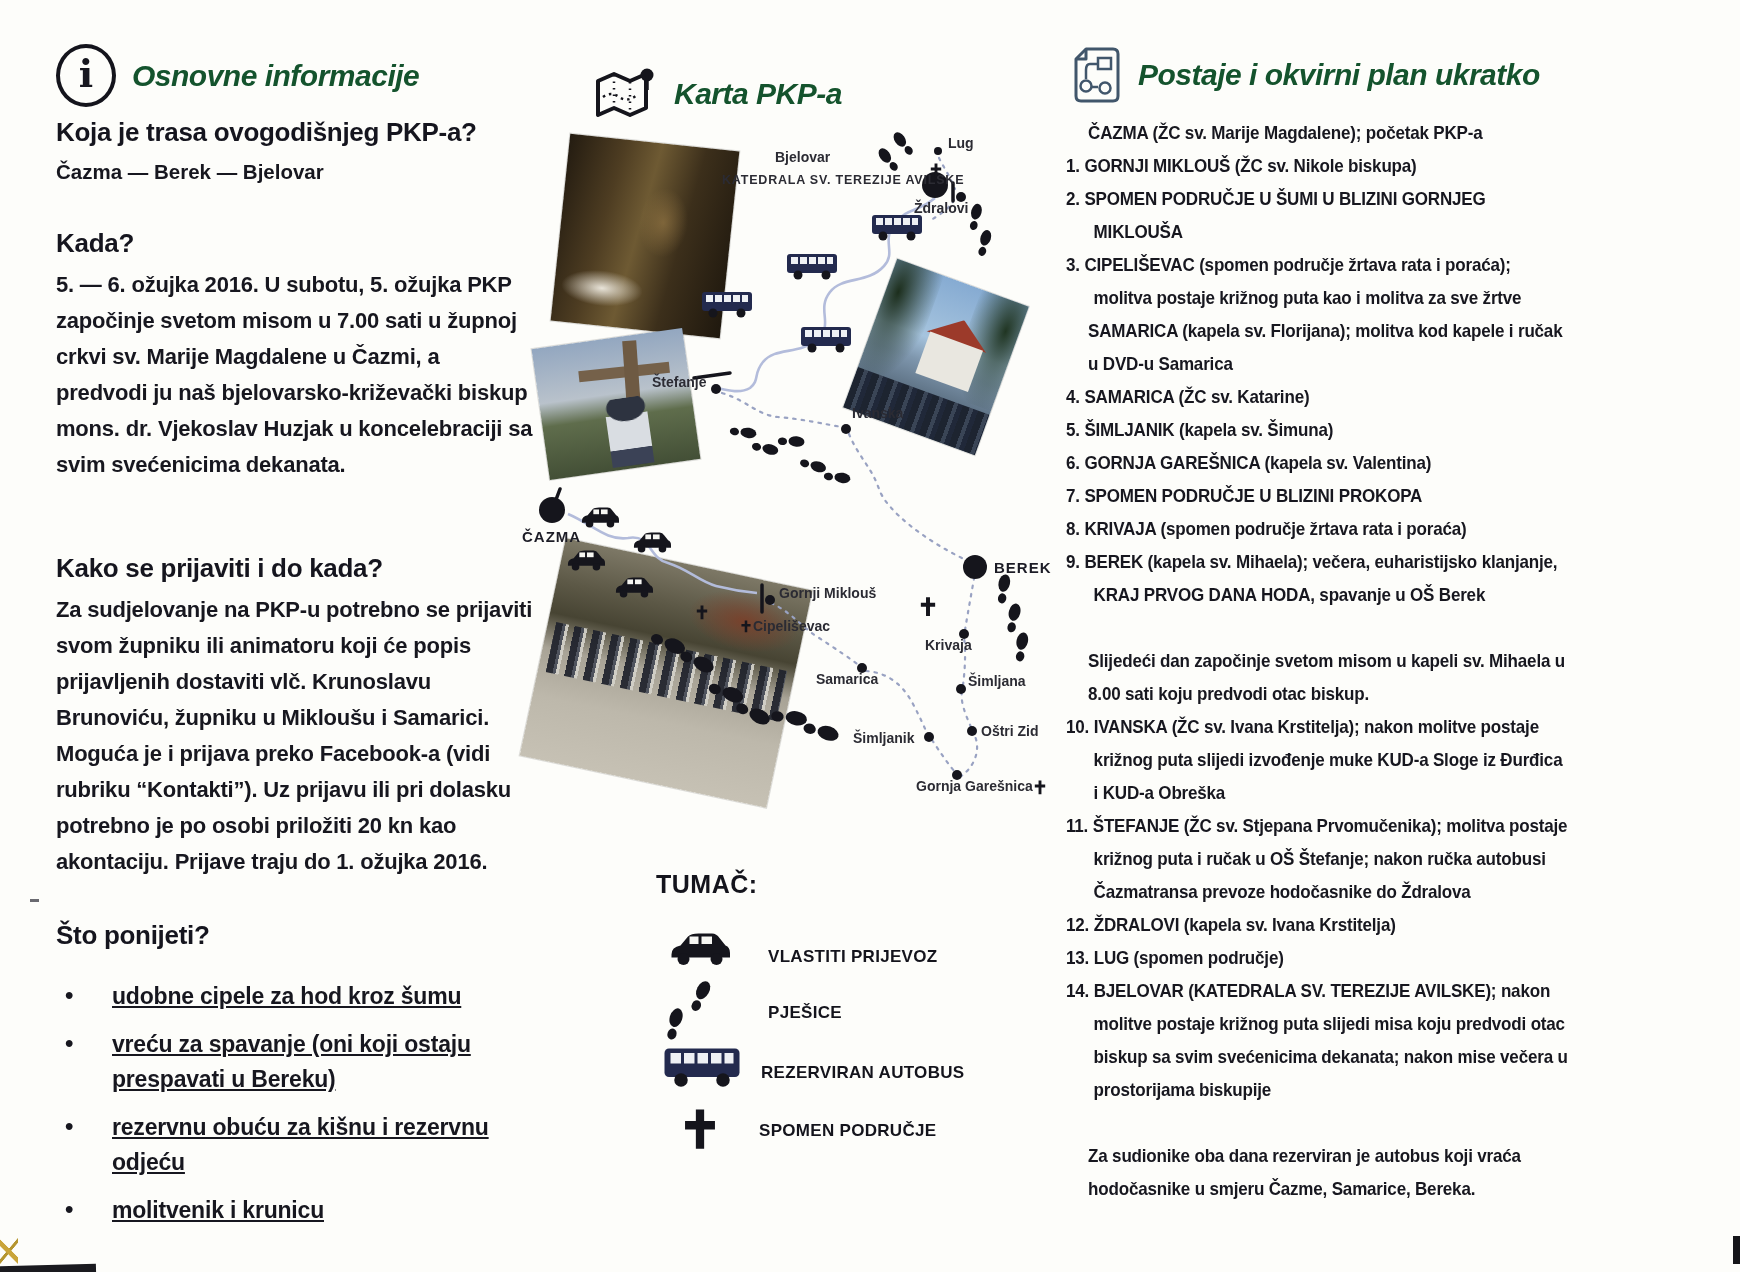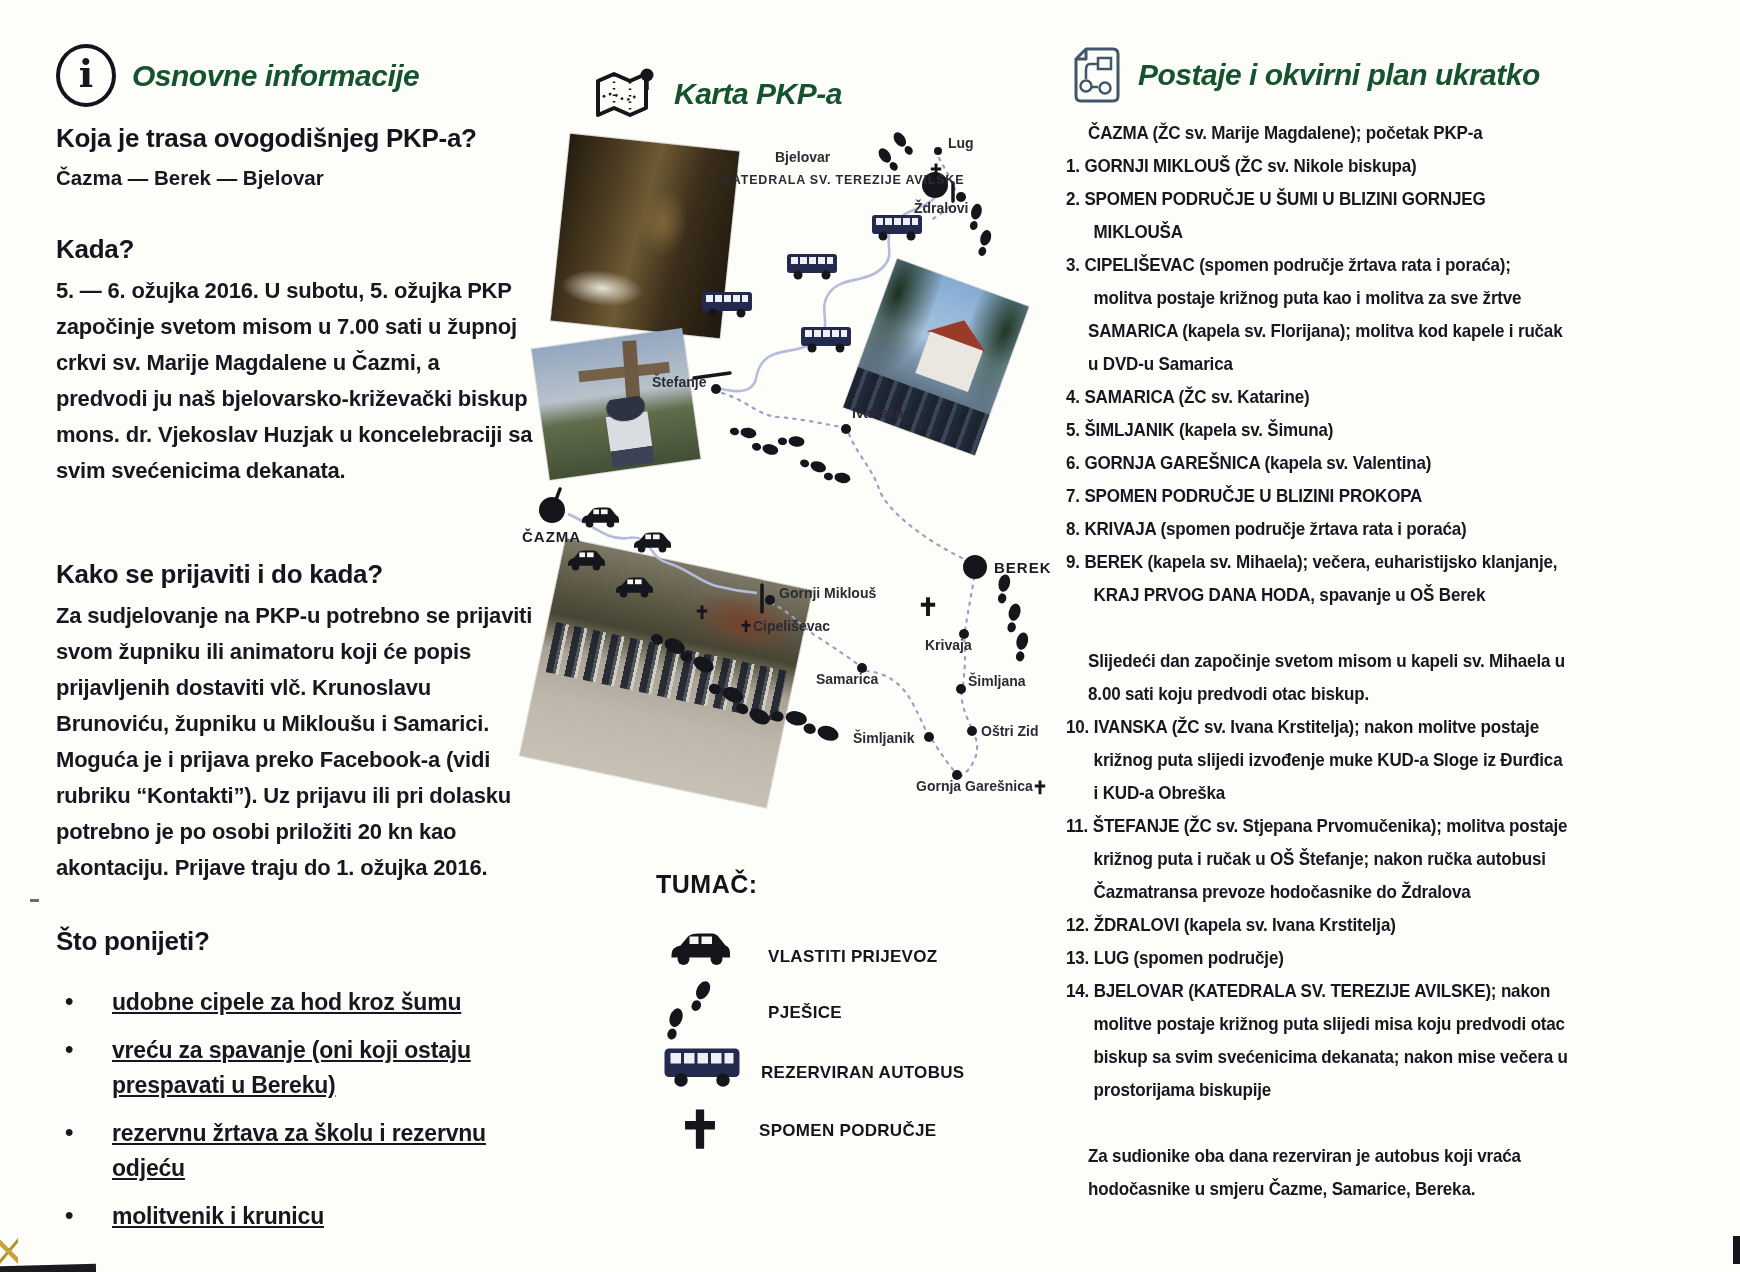--- a/index.html
+++ b/index.html
@@ -10,21 +10,21 @@
   }
   
   .col-head{display:flex;align-items:center;gap:16px;}
   .col-title{font-size:30px;font-style:italic;font-weight:700;letter-spacing:-0.5px;color:#14532d;white-space:nowrap;}
   .info-icon{width:52px;height:52px;border:4.5px solid #14141c;border-radius:50%;
     display:flex;align-items:center;justify-content:center;flex:0 0 auto;
     font-family:"DejaVu Serif",serif;font-weight:700;font-size:38px;line-height:1;padding-bottom:3px;}
   
   .col-left{position:absolute;left:56px;top:44px;width:478px;}
   .lh{font-size:26px;margin:0;letter-spacing:-0.3px;color:#15151e;}
-  #h-route{margin-top:16px;}
+  #h-route{margin-top:10px;}
   .route-line{font-size:20.5px;margin:12px 0 18px;}
   #h-when{margin-top:44px;}
   p.bodytxt{font-size:22px;line-height:36px;margin:8px 0 0;letter-spacing:-0.2px;}
   #h-signup{margin-top:70px;}
   #h-bring{margin-top:40px;}
   ul.bring{margin:28px 0 0;padding:0;list-style:none;font-size:23px;text-decoration:underline;}
   ul.bring li{position:relative;padding-left:56px;margin-bottom:13px;line-height:35px;letter-spacing:-0.2px;}
   ul.bring li::before{content:"•";position:absolute;left:9px;top:-2px;font-size:24px;}
   
   .col-mid-head{position:absolute;left:594px;top:66px;}
@@ -99,21 +99,21 @@
   <p class="route-line">Čazma — Berek — Bjelovar</p>
   <h2 class="lh" id="h-when">Kada?</h2>
   <p class="bodytxt">5. — 6. ožujka 2016.  U subotu, 5. ožujka PKP započinje svetom misom u 7.00 sati u župnoj crkvi sv. Marije Magdalene u Čazmi, a predvodi ju naš bjelovarsko-križevački biskup mons. dr. Vjekoslav Huzjak u koncelebraciji sa svim svećenicima dekanata.</p>
   <h2 class="lh" id="h-signup">Kako se prijaviti i do kada?</h2>
   <p class="bodytxt">Za sudjelovanje na PKP-u potrebno se prijaviti svom župniku ili animatoru koji će popis prijavljenih dostaviti vlč. Krunoslavu Brunoviću, župniku u Mikloušu i Samarici. Moguća je i prijava preko Facebook-a (vidi rubriku “Kontakti”). Uz prijavu ili pri dolasku potrebno je po osobi priložiti 20 kn kao akontaciju. Prijave traju do 1. ožujka 2016.</p>
   <h2 class="lh" id="h-bring">Što ponijeti?</h2>
   <ul class="bring">
 
   <li>udobne cipele za hod kroz šumu</li>
       <li>vreću za spavanje (oni koji ostaju prespavati u Bereku)</li>
-      <li>rezervnu žrtava za školu i rezervnu odjeću</li>
+      <li>rezervnu obuću za kišnu i rezervnu odjeću</li>
       <li>molitvenik i krunicu</li>
     </ul>
 </div>
 
 <div class="col-mid-head col-head">
   <svg width="64" height="56" viewBox="0 0 64 56">
     <path d="M4,15 L20,8 L36,15 L52,8 L52,42 L36,49 L20,42 L4,49 Z" fill="none" stroke="#15151c" stroke-width="4" stroke-linejoin="round"></path>
     <path d="M20,9 V41 M36,16 V48" stroke="#15151c" stroke-width="2.5" stroke-dasharray="1.5 5" fill="none"></path>
     <path d="M9,31 Q17,25 25,31 T43,29" fill="none" stroke="#15151c" stroke-width="2.5" stroke-dasharray="2.5 4"></path>
     <circle cx="53" cy="9" r="6.5" fill="#15151c"></circle>

